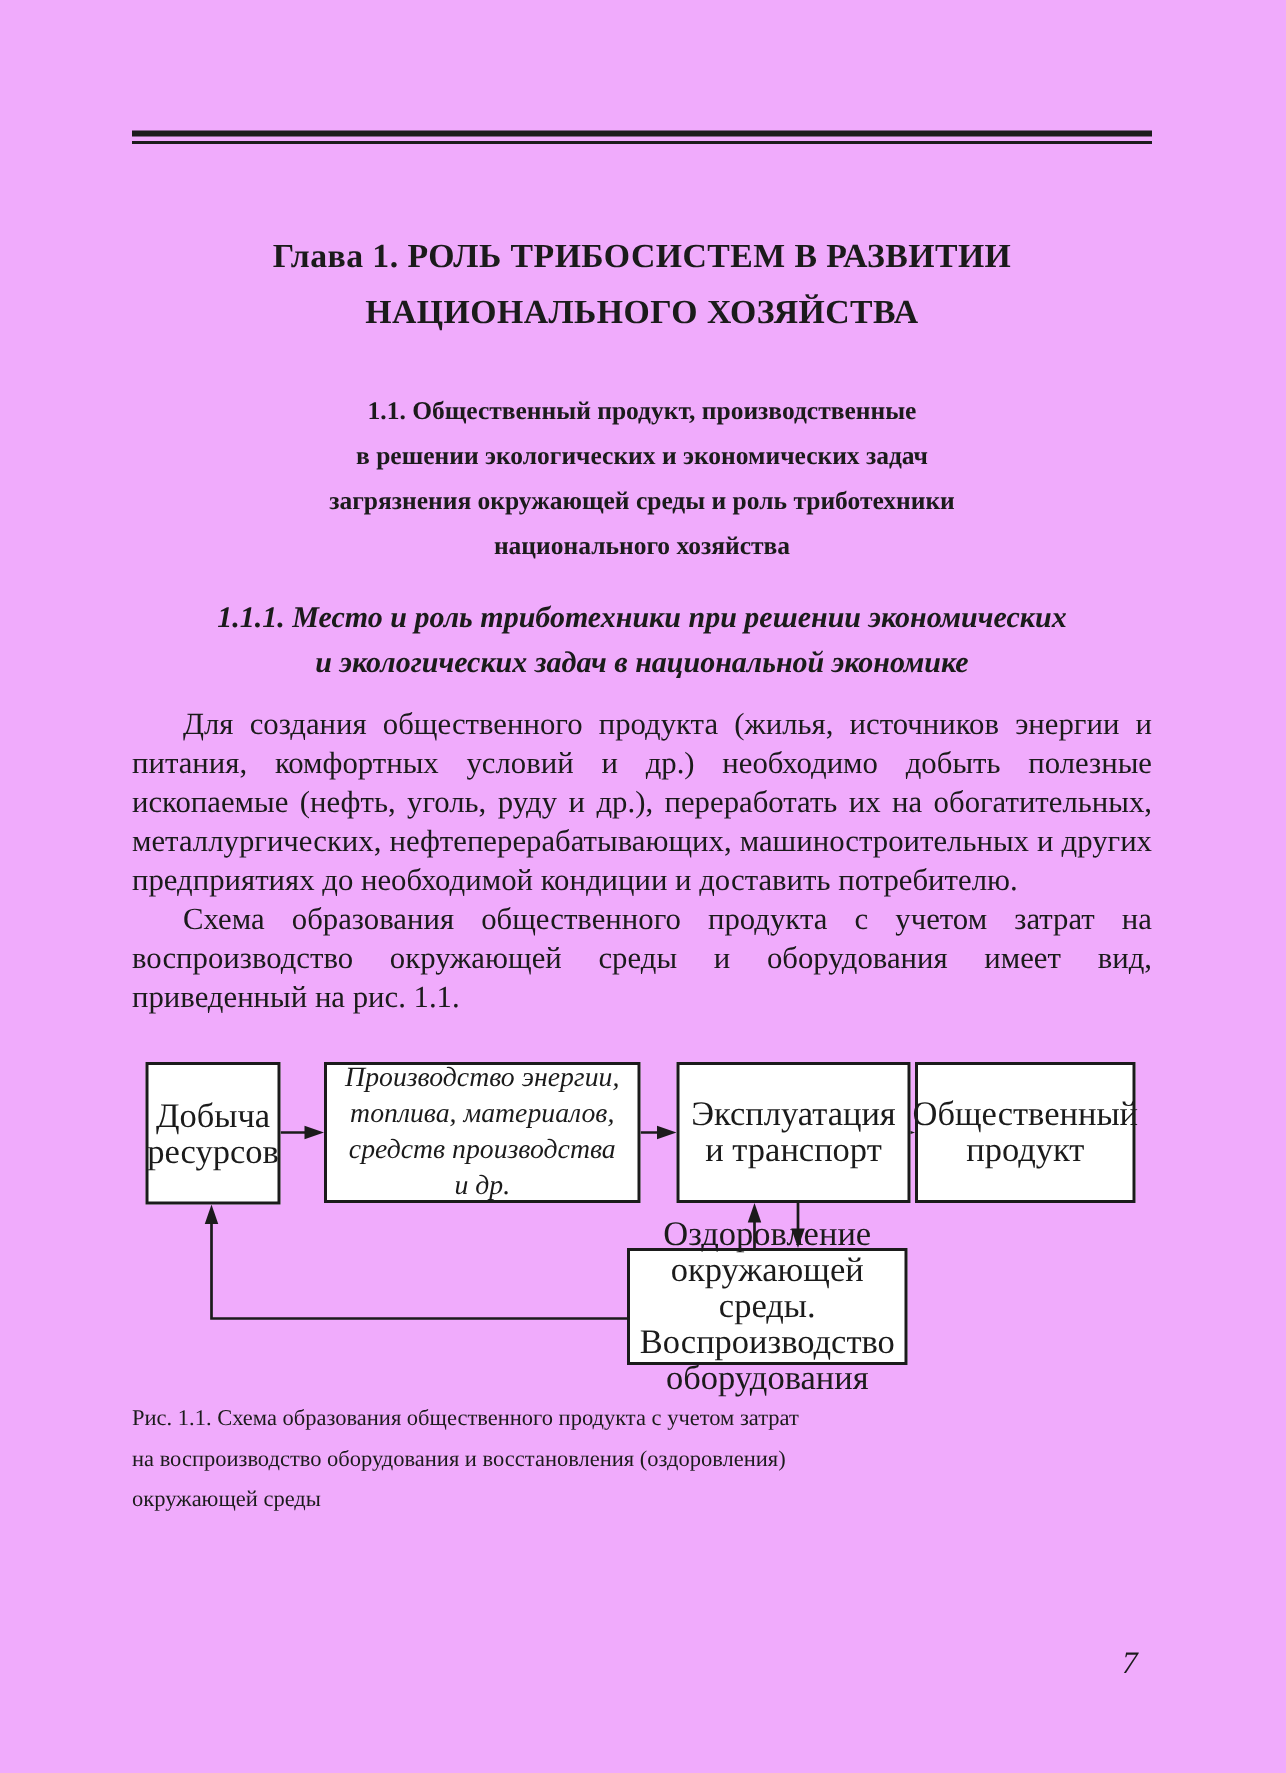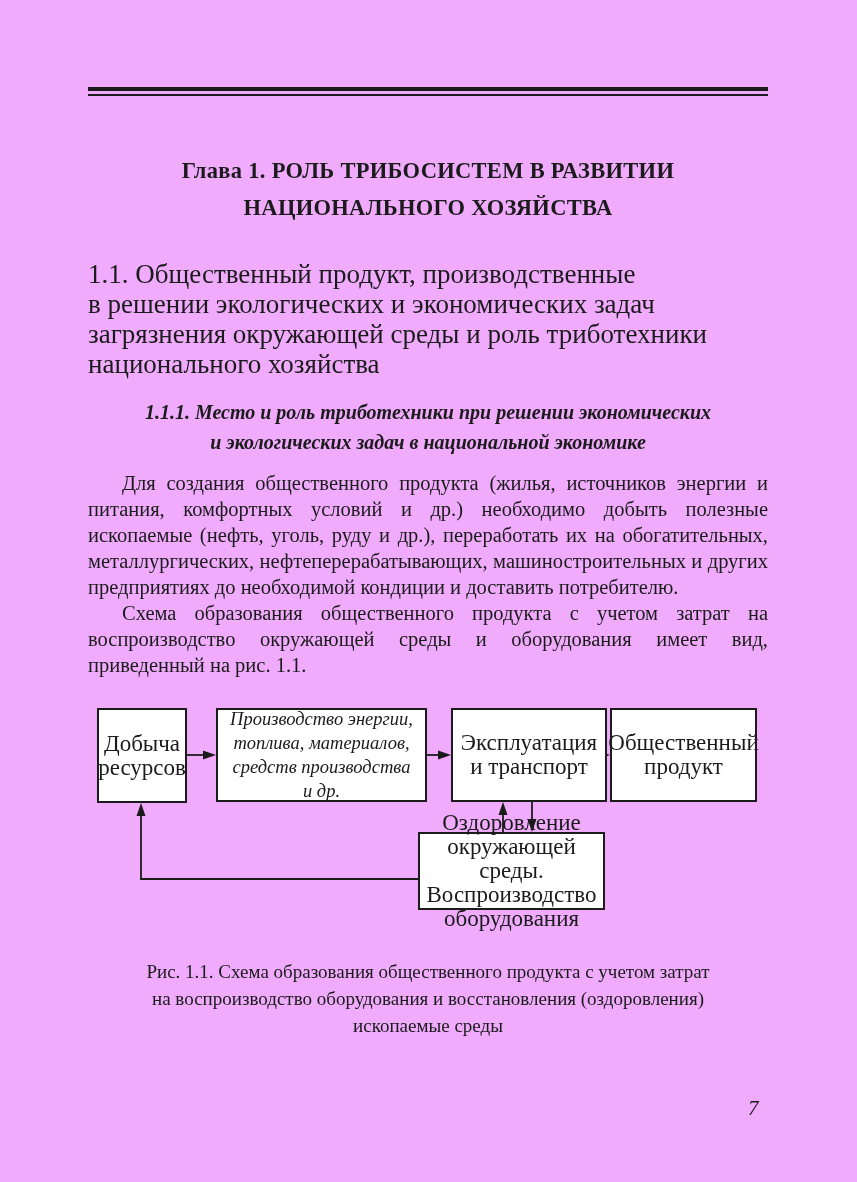--- a/index.html
+++ b/index.html
@@ -26,23 +26,24 @@
   .chapter {
     margin-top: 56px;
     font-size: 22.5px;
     font-weight: bold;
     line-height: 37px;
     text-align: center;
     letter-spacing: 0.3px;
   }
   .section {
     margin-top: 33px;
-    font-size: 27px;
-    font-weight: normal;
+    font-size: 17px;
+    font-weight: bold;
     line-height: 30px;
+    text-align: center;
   }
   .subsection {
     margin-top: 18px;
     font-size: 20px;
     font-weight: bold;
     font-style: italic;
     line-height: 30px;
     text-align: center;
   }
   .line { display: block; }
@@ -73,24 +74,23 @@
     padding: 2px 4px;
   }
   .dbox.b1 { left: 9px;   top: 5px;   width: 90px;  height: 95px; }
   .dbox.b2 { left: 128px; top: 5px;   width: 211px; height: 94px; padding: 2px 8px; font-size: 18.5px; font-style: italic; }
   .dbox.b3 { left: 363px; top: 5px;   width: 156px; height: 94px; }
   .dbox.b4 { left: 522px; top: 5px;   width: 147px; height: 94px; }
   .dbox.b5 { left: 330px; top: 129px; width: 187px; height: 78px; }
   .arrows { position: absolute; left: 0; top: 0; width: 680px; height: 230px; }
 
   .figure-caption {
-    margin-top: 25px;
-    font-size: 19px;
+    font-size: 15px;
     line-height: 27px;
-    text-align: center;
+    text-align: left;
   }
 
   .page-number {
     position: absolute;
     left: 748px;
     top: 1096px;
     font-size: 21px;
     font-style: italic;
   }
 </style>
@@ -161,19 +161,19 @@
       <div class="dbox b1">Добыча ресурсов</div>
       <div class="dbox b2">Производство энергии, топлива, материалов, средств производства и др.</div>
       <div class="dbox b3">Эксплуатация и транспорт</div>
       <div class="dbox b4">Общественный продукт</div>
       <div class="dbox b5">Оздоровление окружающей среды. Воспроизводство оборудования</div>
     </div>
 
     <div class="figure-caption">
       <span class="line">Рис. 1.1. Схема образования общественного продукта с учетом затрат</span>
       <span class="line">на воспроизводство оборудования и восстановления (оздоровления)</span>
-      <span class="line">ископаемые среды</span>
+      <span class="line">окружающей среды</span>
     </div>
 
   </div>
 
   <div class="page-number">7</div>
 </div>
 
 </body></html>

